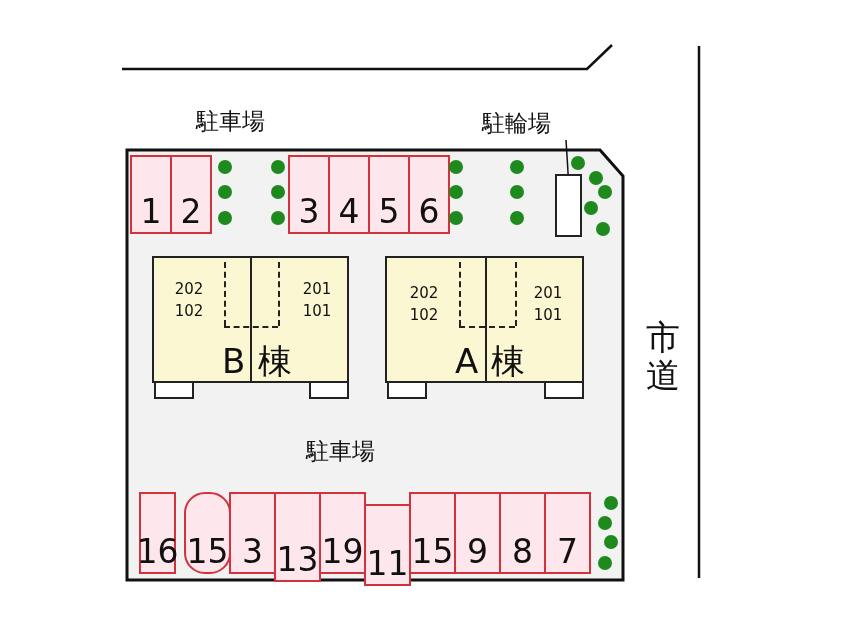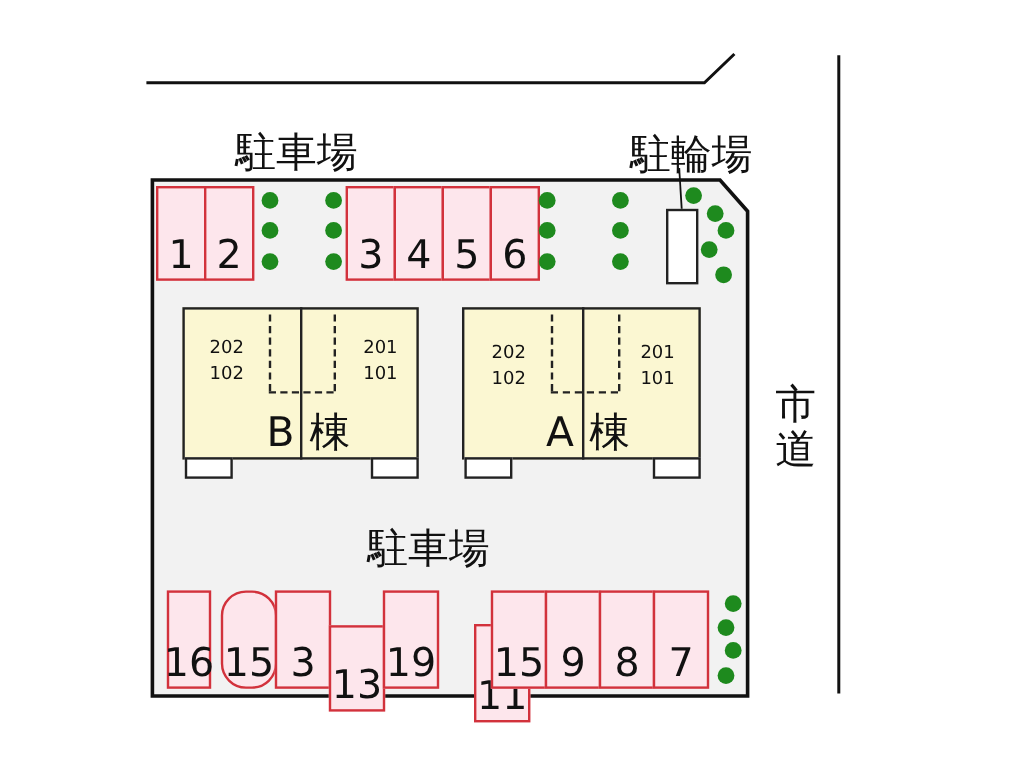--- a/index.html
+++ b/index.html
@@ -1,18 +1,18 @@
 <!DOCTYPE html>
 <html><head>
 <meta charset="utf-8">
 <style>
   html,body{margin:0;padding:0;background:#fff;}
   body{width:846px;height:634px;position:relative;overflow:hidden;font-family:"DejaVu Sans","Liberation Sans",sans-serif;}
   .abs{position:absolute;}
-  .lbl{position:absolute;color:#111;font-size:34px;line-height:1;white-space:nowrap;}
+  .lbl{position:absolute;color:#111;font-size:23px;line-height:1;white-space:nowrap;}
   .stall{position:absolute;background:#fde6ec;border:2px solid #d2323c;box-sizing:border-box;display:flex;align-items:flex-end;justify-content:center;color:#111;font-size:33px;line-height:1;padding-bottom:4px;}
   .dot{position:absolute;width:14px;height:14px;border-radius:50%;background:#1e8a1e;}
   .bld{position:absolute;background:#fbf7d2;border:2px solid #222;box-sizing:border-box;}
   .room{position:absolute;font-size:15px;line-height:22px;color:#111;text-align:center;}
   .bname{position:absolute;font-size:34px;line-height:1;color:#111;}
   .foot{position:absolute;background:#fff;border:2px solid #222;box-sizing:border-box;height:18px;}
   .dash{position:absolute;border:0 dashed #222;}
 </style>
 </head>
 <body>
@@ -20,21 +20,21 @@
 <svg class="abs" style="left:0;top:0" width="846" height="634">
   <polyline points="122,69 587,69 612,45" fill="none" stroke="#111" stroke-width="2.5"></polyline>
   <line x1="699" y1="46" x2="699" y2="578" stroke="#111" stroke-width="2.5"></line>
 
   <polygon points="127,150 600,150 623,176 623,580 127,580" fill="#f2f2f2" stroke="#111" stroke-width="3"></polygon>
 
   <line x1="566" y1="140" x2="570" y2="205" stroke="#111" stroke-width="1.5"></line>
 </svg>
 
 <div class="lbl" style="left:196px;top:110px;">駐車場</div>
-<div class="lbl" style="left:525px;top:112px;">駐輪場</div>
+<div class="lbl" style="left:482px;top:112px;">駐輪場</div>
 <div class="lbl" style="left:306px;top:440px;">駐車場</div>
 <div class="lbl" style="left:646px;top:318px;width:34px;line-height:38px;white-space:normal;font-size:34px;">市道</div>
 
 <div class="stall" style="left:130px;top:155px;width:42px;height:79px;">1</div>
 <div class="stall" style="left:170px;top:155px;width:42px;height:79px;">2</div>
 <div class="stall" style="left:288px;top:155px;width:42px;height:79px;">3</div>
 <div class="stall" style="left:328px;top:155px;width:42px;height:79px;">4</div>
 <div class="stall" style="left:368px;top:155px;width:42px;height:79px;">5</div>
 <div class="stall" style="left:408px;top:155px;width:42px;height:79px;">6</div>
 
@@ -84,23 +84,23 @@
   <div class="dash" style="left:128px;top:4px;height:64px;width:0;border-left-width:2px;"></div>
   <div class="bname" style="left:68px;top:86px;">A</div>
   <div class="bname" style="left:104px;top:86px;">棟</div>
 </div>
 <div class="foot" style="left:387px;top:381px;width:40px;"></div>
 <div class="foot" style="left:544px;top:381px;width:40px;"></div>
 
 <div class="stall" style="left:139px;top:492px;width:37px;height:82px;">16</div>
 <div class="stall" style="left:184px;top:492px;width:47px;height:82px;border-radius:21px;">15</div>
 <div class="stall" style="left:229px;top:492px;width:47px;height:82px;">3</div>
-<div class="stall" style="left:274px;top:521px;width:47px;height:72px;">13</div>
+<div class="stall" style="left:274px;top:492px;width:47px;height:90px;">13</div>
 <div class="stall" style="left:319px;top:492px;width:47px;height:82px;">19</div>
-<div class="stall" style="left:364px;top:520px;width:47px;height:82px;margin-left:31px;">11</div>
+<div class="stall" style="left:364px;top:504px;width:47px;height:82px;">11</div>
 <div class="stall" style="left:409px;top:492px;width:47px;height:82px;">15</div>
 <div class="stall" style="left:454px;top:492px;width:47px;height:82px;">9</div>
 <div class="stall" style="left:499px;top:492px;width:47px;height:82px;">8</div>
 <div class="stall" style="left:544px;top:492px;width:47px;height:82px;">7</div>
 
 <div class="dot" style="left:604px;top:496px"></div>
 <div class="dot" style="left:598px;top:516px"></div>
 <div class="dot" style="left:604px;top:535px"></div>
 <div class="dot" style="left:598px;top:556px"></div>
 

